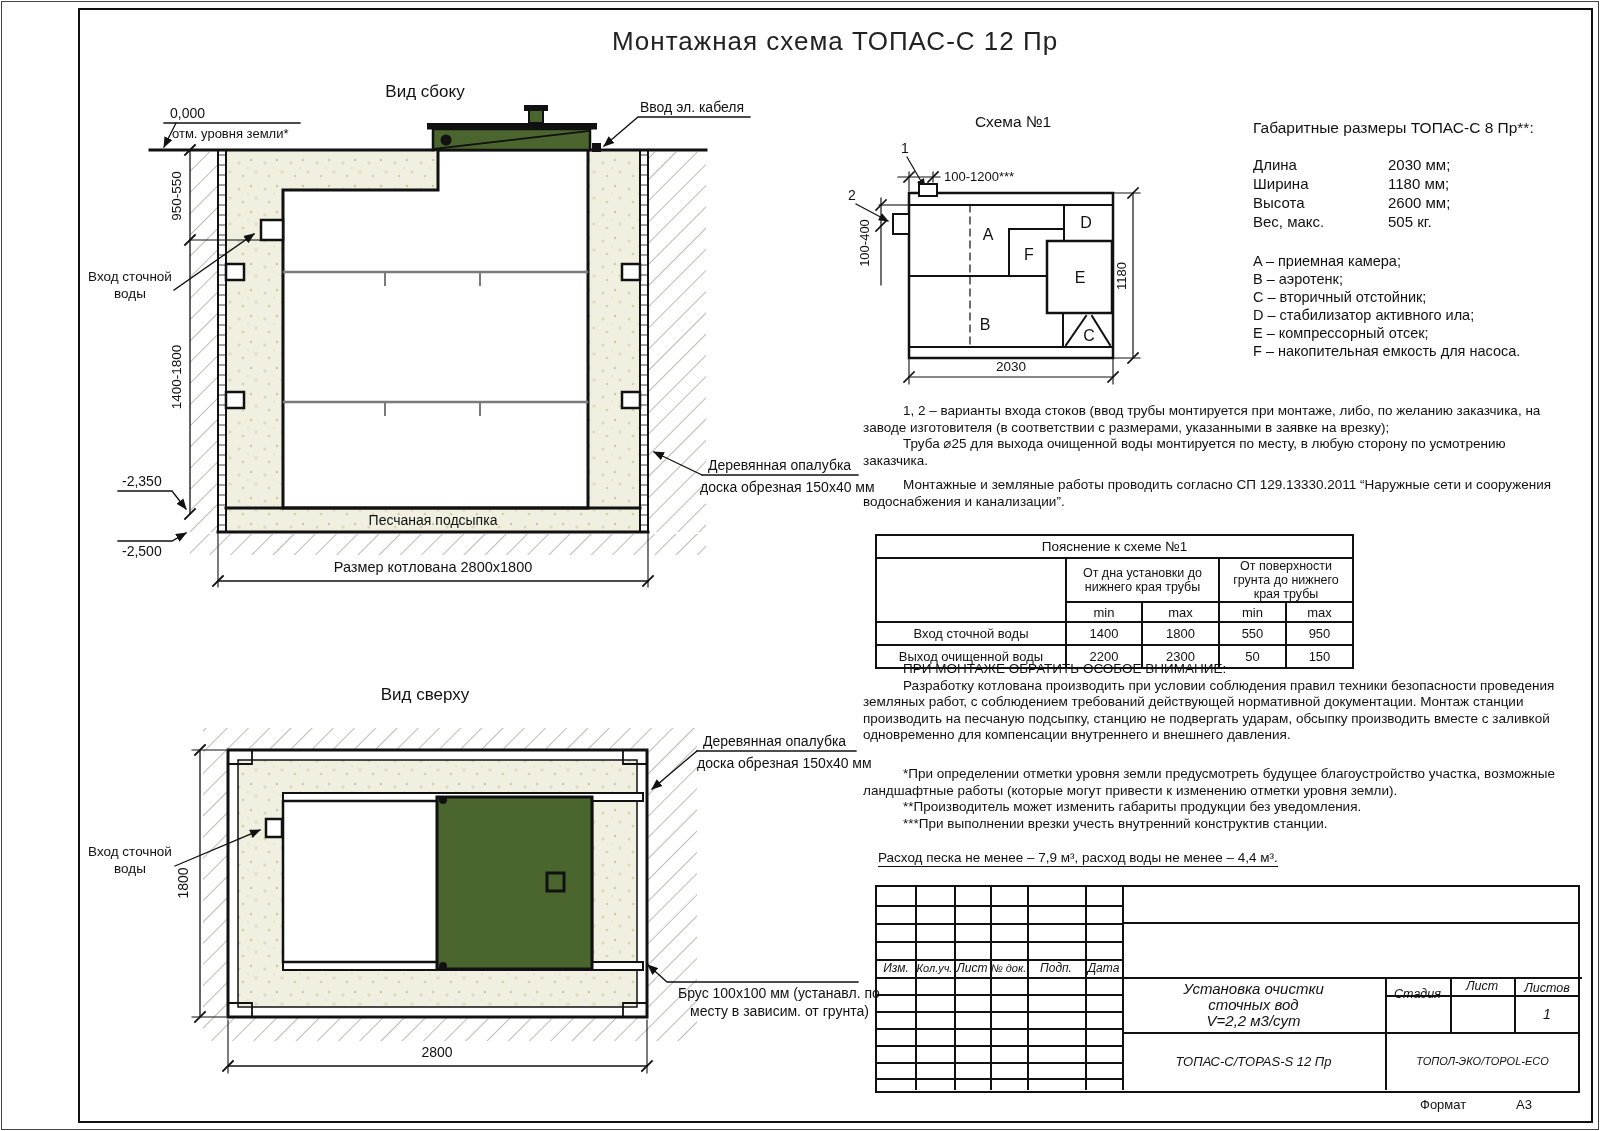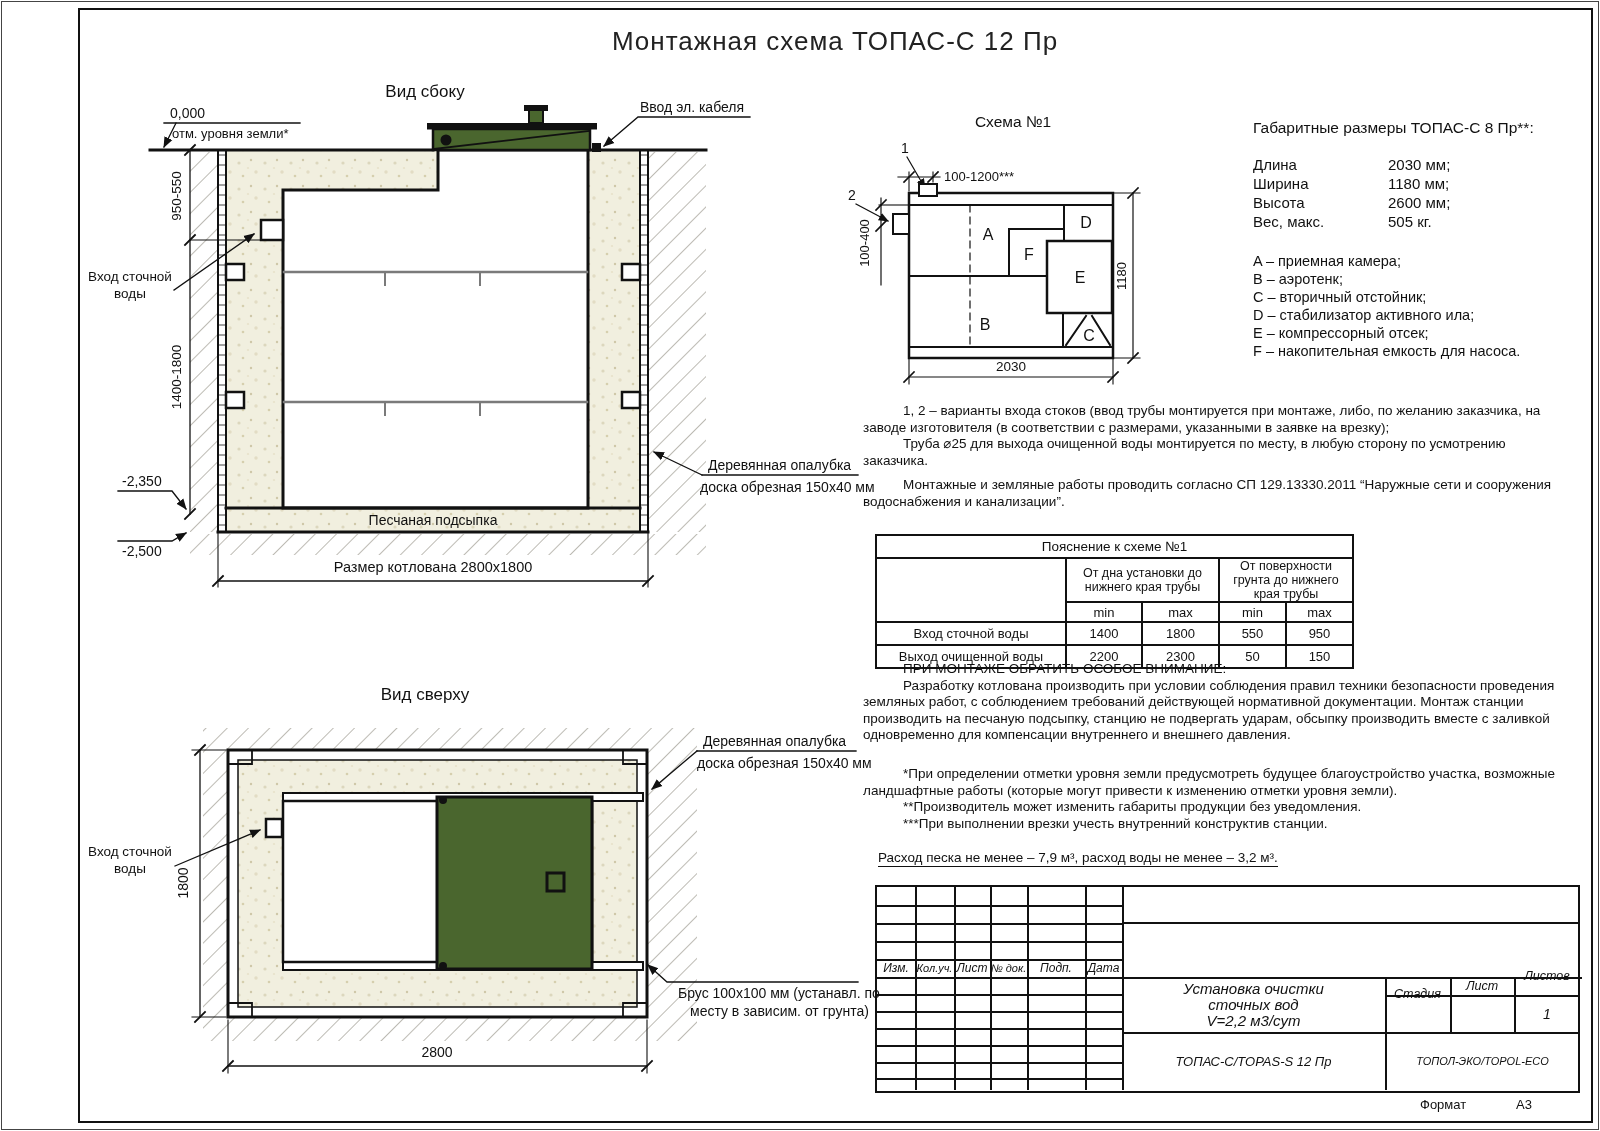--- a/index.html
+++ b/index.html
@@ -358,21 +358,21 @@
 <div class="abs note note-att">
   <p class="att-title">ПРИ МОНТАЖЕ ОБРАТИТЬ ОСОБОЕ ВНИМАНИЕ:</p>
   <p>Разработку котлована производить при условии соблюдения правил техники безопасности проведения земляных работ, с соблюдением требований действующей нормативной документации. Монтаж станции производить на песчаную подсыпку, станцию не подвергать ударам, обсыпку производить вместе с заливкой одновременно для компенсации внутреннего и внешнего давления.</p>
 </div>
 <div class="abs note note-stars">
   <p>*При определении отметки уровня земли предусмотреть будущее благоустройство участка, возможные ландшафтные работы (которые могут привести к изменению отметки уровня земли).</p>
   <p>**Производитель может изменить габариты продукции без уведомления.</p>
   <p>***При выполнении врезки учесть внутренний конструктив станции.</p>
 </div>
 <div class="abs consumption">
-  <span>Расход песка не менее – 7,9 м³, расход воды не менее – 3,2 м³.</span>
+  <span>Расход песка не менее – 7,9 м³, расход воды не менее – 4,4 м³.</span>
 </div>
 
 <div class="abs tb">
 
   <div class="vl" style="left:38px;top:0;height:203px"></div>
   <div class="vl" style="left:77px;top:0;height:203px"></div>
   <div class="vl" style="left:113px;top:0;height:203px"></div>
   <div class="vl" style="left:150px;top:0;height:203px"></div>
   <div class="vl" style="left:208px;top:0;height:203px"></div>
   <div class="vl" style="left:245px;top:0;height:203px"></div>
@@ -398,21 +398,21 @@
 
   <div class="cell" style="left:0;top:72px;width:38px;height:18px;font-size:12px">Изм.</div>
   <div class="cell" style="left:38px;top:72px;width:39px;height:18px;font-size:11px">Кол.уч.</div>
   <div class="cell" style="left:77px;top:72px;width:36px;height:18px;font-size:12px">Лист</div>
   <div class="cell" style="left:113px;top:72px;width:37px;height:18px;font-size:11px">№ док.</div>
   <div class="cell" style="left:150px;top:72px;width:58px;height:18px;font-size:12px">Подп.</div>
   <div class="cell" style="left:208px;top:72px;width:37px;height:18px;font-size:12px">Дата</div>
 
   <div class="cell" style="left:508px;top:90px;width:65px;height:34px;font-size:12.5px">Стадия</div>
   <div class="cell" style="left:573px;top:90px;width:64px;height:18px;font-size:12.5px">Лист</div>
-  <div class="cell" style="left:637px;top:80px;width:66px;height:18px;font-size:12.5px">Листов</div>
+  <div class="cell" style="left:637px;top:92px;width:66px;height:18px;font-size:12.5px">Листов</div>
   <div class="cell" style="left:637px;top:108px;width:66px;height:37px;font-size:14px">1</div>
 
   <div class="cell" style="left:245px;top:90px;width:263px;height:55px;flex-direction:column;font-size:15px;line-height:16px">
     <div>Установка очистки</div>
     <div>сточных вод</div>
     <div>V=2,2 м3/сут</div>
   </div>
 
   <div class="cell" style="left:245px;top:145px;width:263px;height:58px;font-size:13px">ТОПАС-С/TOPAS-S 12 Пр</div>
   <div class="cell" style="left:508px;top:145px;width:195px;height:58px;font-size:11px">ТОПОЛ-ЭКО/TOPOL-ECO</div>

